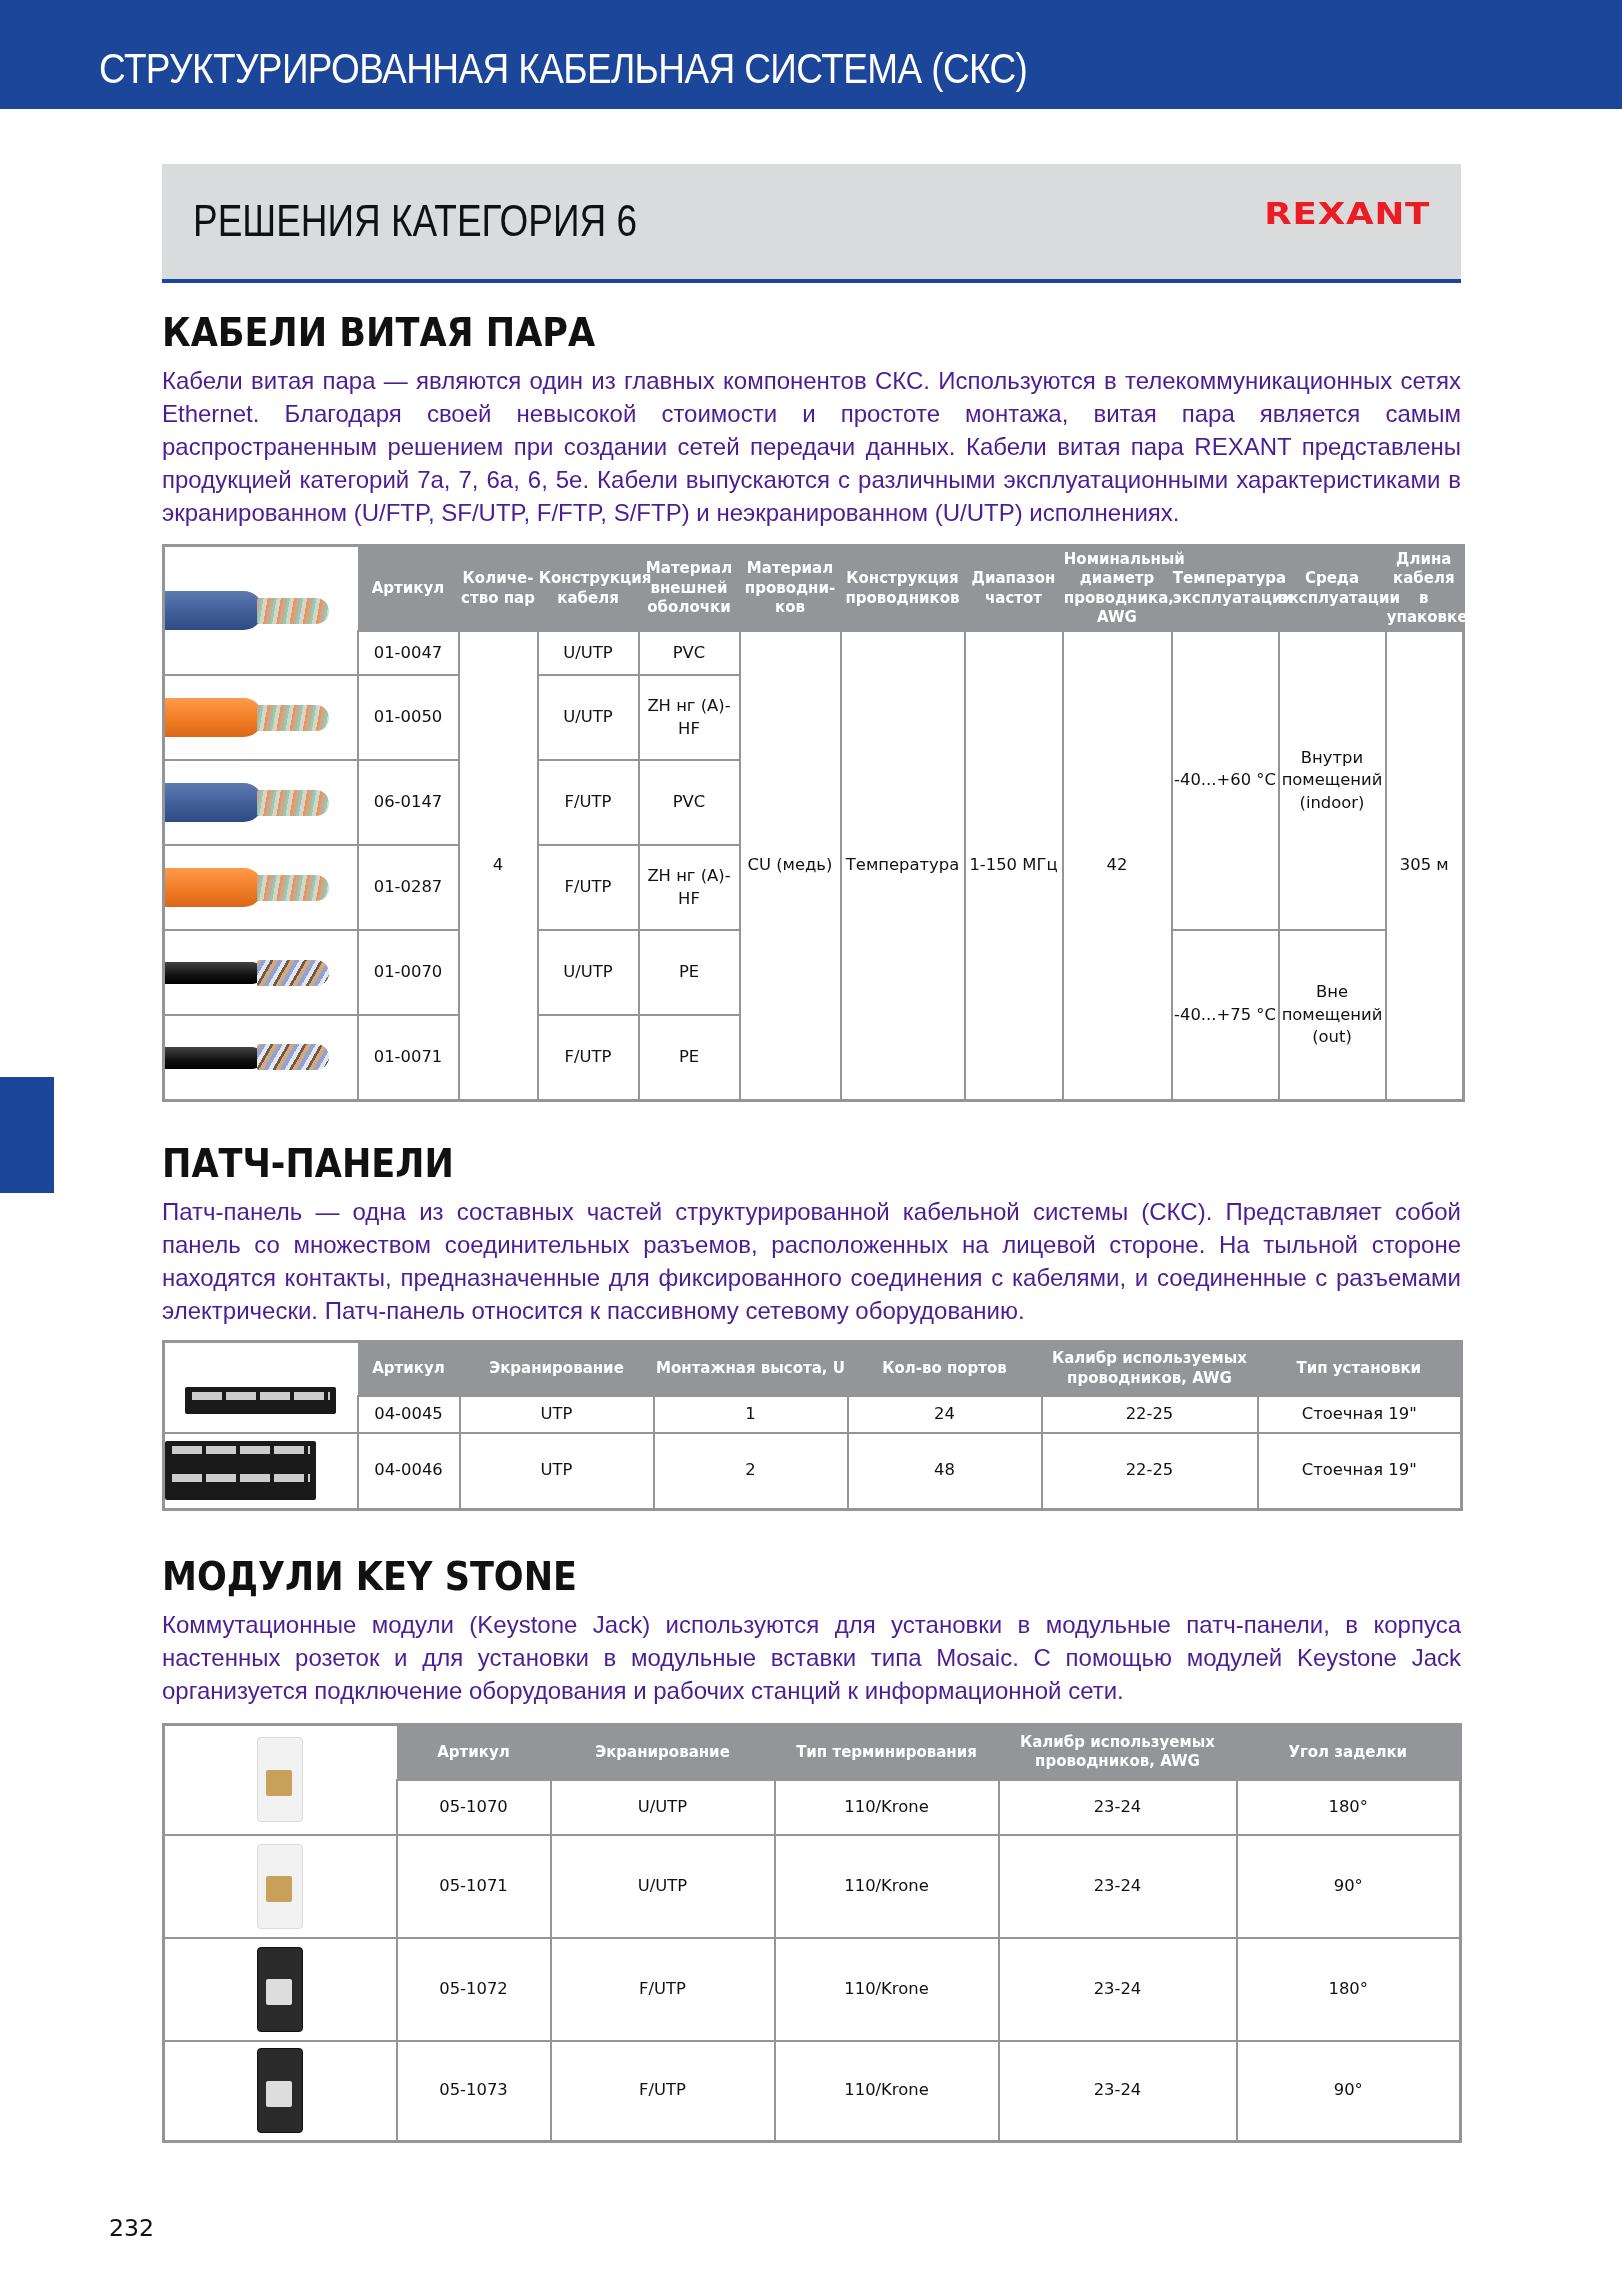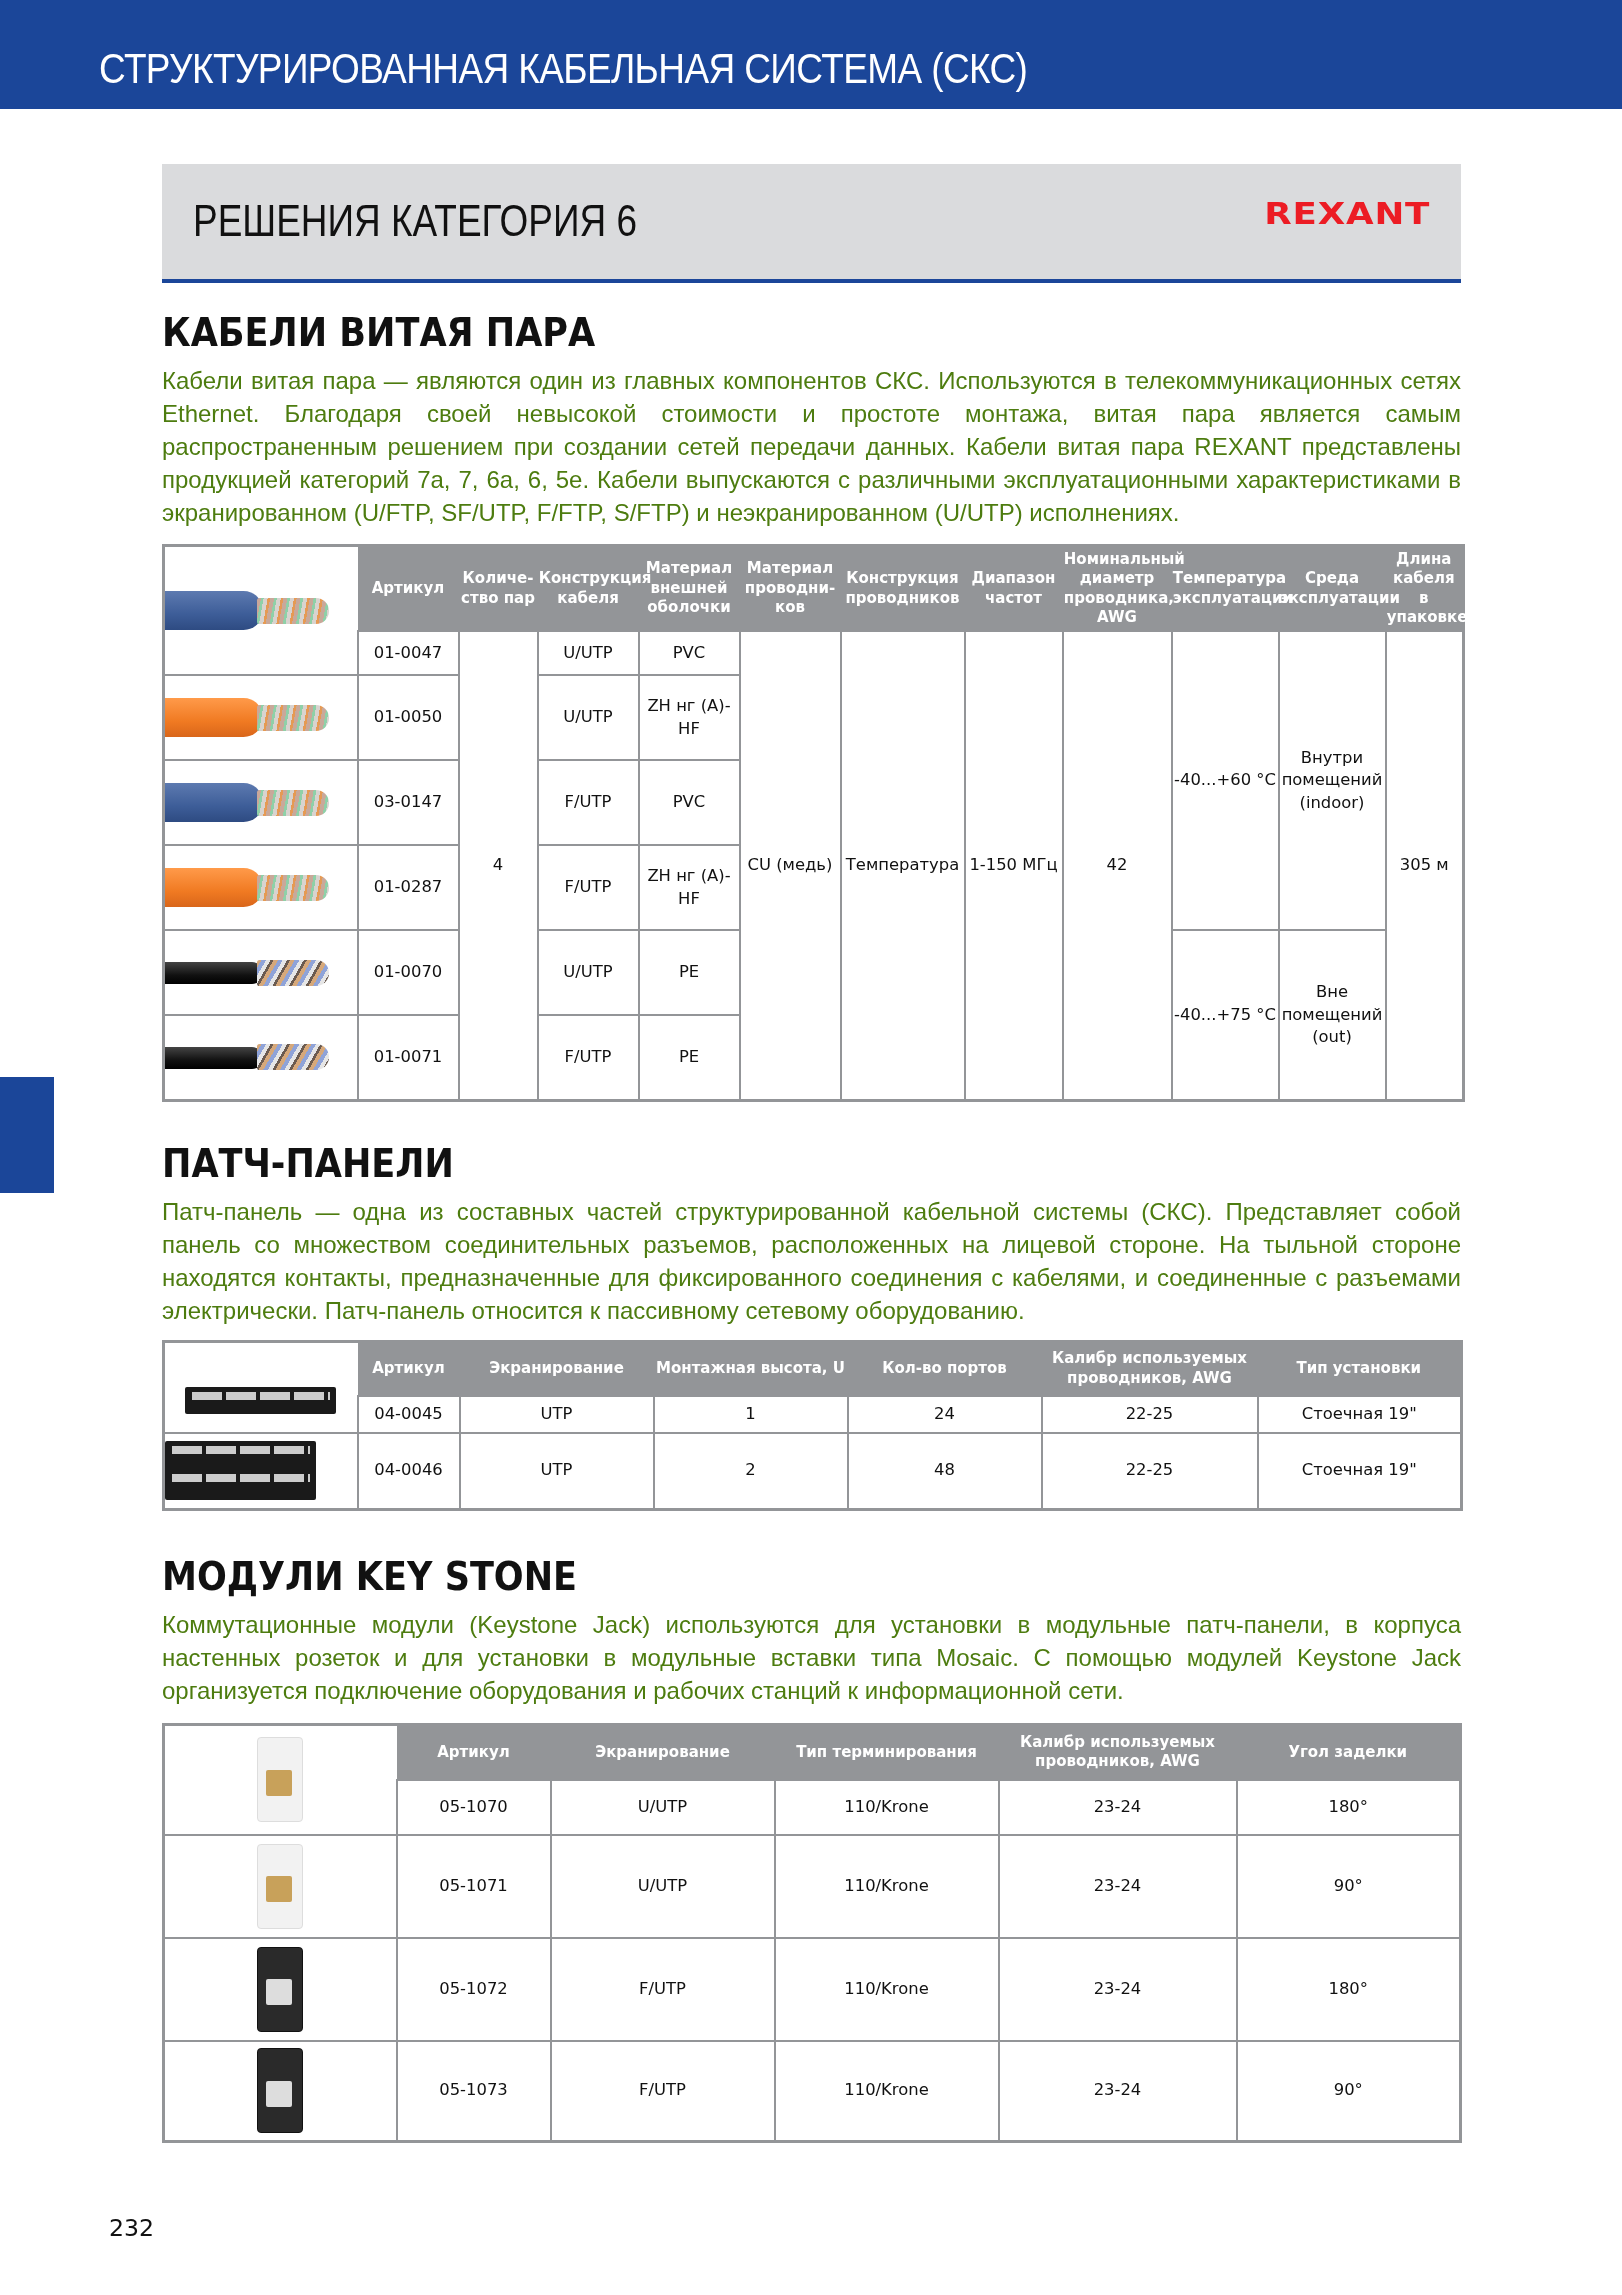--- a/index.html
+++ b/index.html
@@ -9,21 +9,21 @@
   .top-band { position: absolute; left: 0; top: 0; width: 1623px; height: 109px; background: #1b4699; padding-left: 32px; }
   .top-title { position: absolute; left: 99px; top: 47px; font-size: 43px; color: #fff; letter-spacing: -0.7px; transform: scaleX(0.86); transform-origin: left top; white-space: nowrap; line-height: 1; }
 
   .cat-box { position: absolute; left: 162px; top: 152px; width: 1299px; height: 119px; background: #dadbdd; border-bottom: 4.6px solid #1b4699; margin-top: 12px; }
   .cat-title { position: absolute; left: 31px; top: 31px; font-size: 44px; color: #111; transform: scaleX(0.84); transform-origin: left top; white-space: nowrap; line-height: 1.2; }
   .brand-logo { position: absolute; right: 31px; top: 31px; font-size: 31px; font-weight: 900; color: #ec1c24; letter-spacing: 0.7px; transform: scaleX(1.15); transform-origin: right top; font-family: "DejaVu Sans", sans-serif; }
 
   .side-tab { position: absolute; left: 0; top: 1077px; width: 54px; height: 116px; background: #1b4699; }
 
   .section-h { position: absolute; left: 162px; font-size: 39px; font-weight: 700; color: #111; transform: scaleX(0.9); transform-origin: left top; white-space: nowrap; line-height: 1; font-family: "DejaVu Sans", sans-serif; }
-  .para { position: absolute; left: 162px; width: 1299px; font-size: 24px; line-height: 33px; text-align: justify; color: #4d7c0f; font-family: "Liberation Sans", sans-serif; }
+  .para { position: absolute; left: 162px; width: 1299px; font-size: 24px; line-height: 33px; text-align: justify; color: #4c1d95; font-family: "Liberation Sans", sans-serif; }
 
   table.spec { position: absolute; left: 162px; width: 1299px; border-collapse: collapse; table-layout: fixed; border: 3.3px solid #939598; }
   table.spec th { background: #939598; color: #fff; font-weight: 600; font-size: 15px; line-height: 1.3; text-align: center; vertical-align: middle; padding: 2.6px 1.3px; font-family: "DejaVu Sans", sans-serif; }
   table.spec td { border: 2.6px solid #939598; font-size: 16.4px; text-align: center; vertical-align: middle; color: #111; line-height: 1.38; padding: 1.3px; font-family: "DejaVu Sans", sans-serif; }
   table.spec td.img-cell { background: #fff; padding: 0; }
   
   .cable { width: 164px; height: 52px; position: relative; margin-left: 0; }
   .cable .jacket { position: absolute; left: 0; top: 6.5px; width: 98px; height: 39px; border-radius: 0 19.6px 19.6px 0; }
   .cable .wires { position: absolute; left: 92px; top: 13px; width: 72px; height: 26px; background: repeating-linear-gradient(100deg, #c9a89a 0 3.9px, #8fd0a8 3.9px 6.5px, #d9d3cf 6.5px 10.5px, #e59a54 10.5px 13px); border-radius: 2.6px 13px 13px 2.6px; }
   .blue .jacket { background: linear-gradient(#5d7ab0, #3d5d98 60%, #2e4b82); }
@@ -121,21 +121,21 @@
     <td>U/UTP</td>
     <td>ZH нг (A)-HF</td>
   </tr>
   <tr style="height:85px;">
     <td class="img-cell">
           <div class="cable blue">
             <div class="jacket"></div>
             <div class="wires"></div>
           </div>
         </td>
-    <td>03-0147</td>
+    <td>06-0147</td>
     <td>F/UTP</td>
     <td>PVC</td>
   </tr>
   <tr style="height:85px;">
     <td class="img-cell">
           <div class="cable orange">
             <div class="jacket"></div>
             <div class="wires"></div>
           </div>
         </td>

